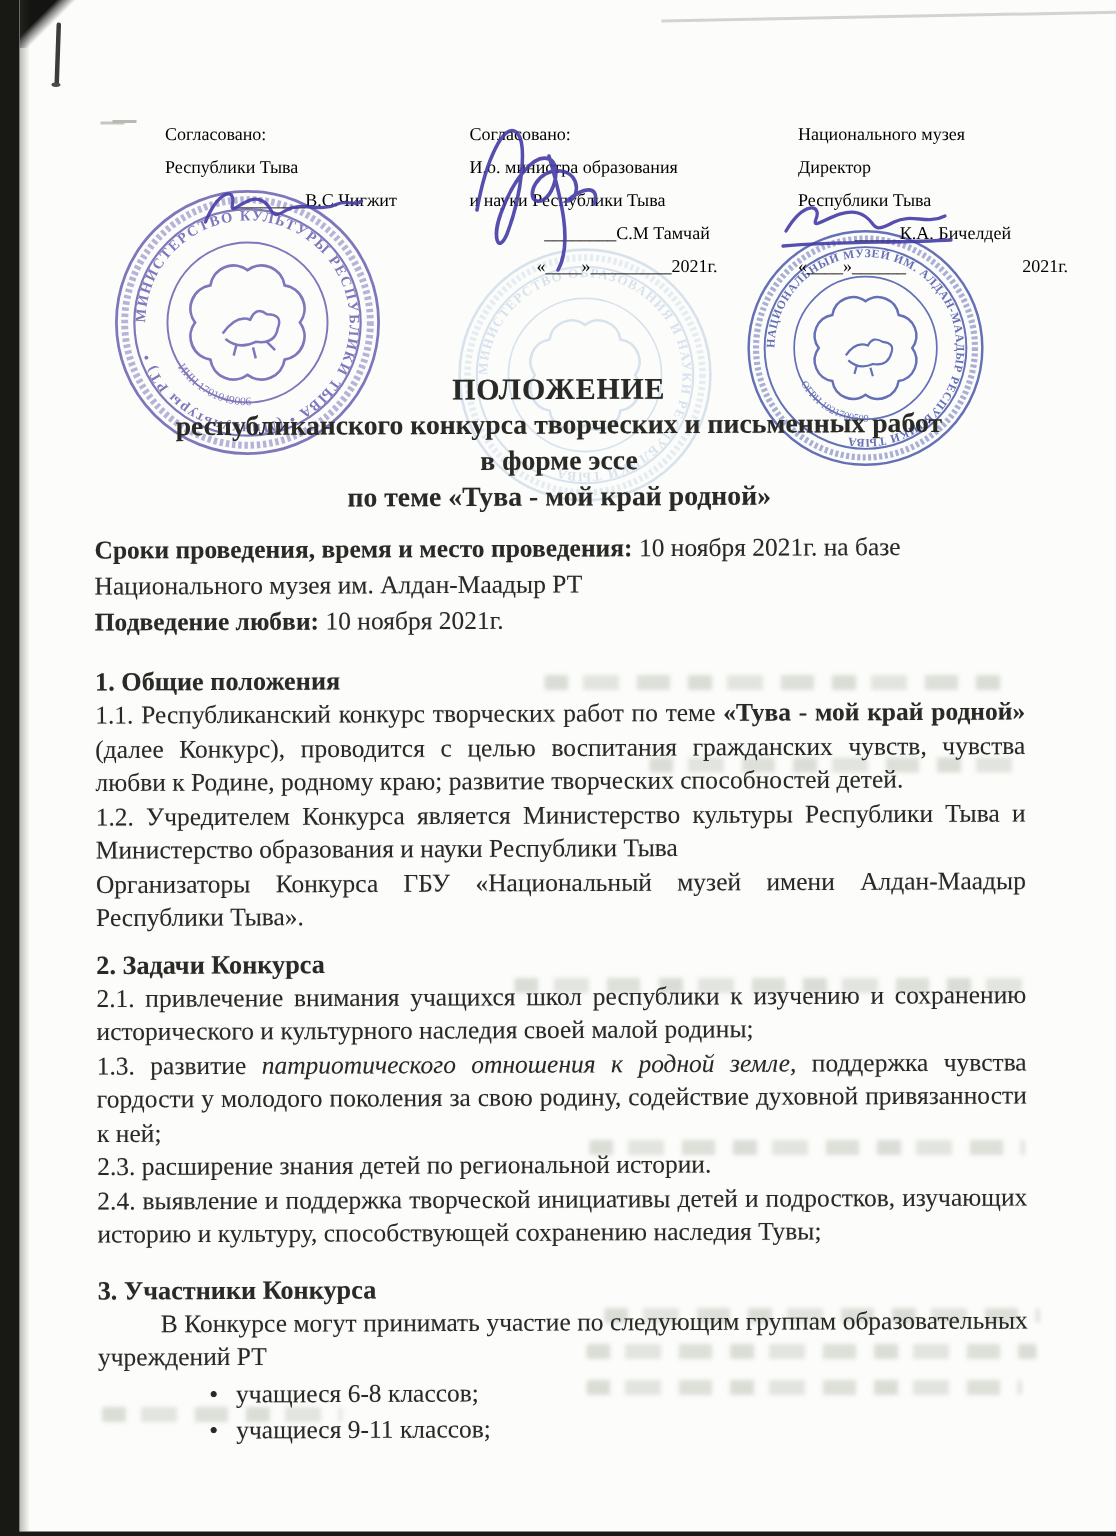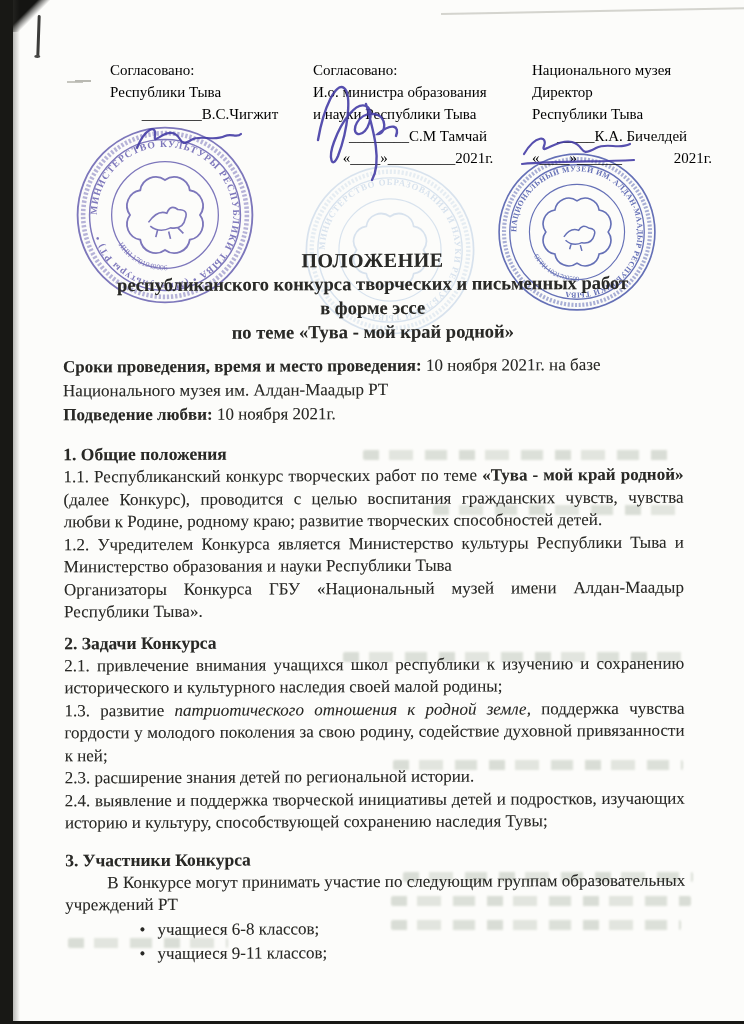--- a/index.html
+++ b/index.html
@@ -55,21 +55,21 @@
   .sig{position:absolute;z-index:3;opacity:.9;filter:blur(.2px);}
   
   .content{
     position:relative;z-index:2;
     padding:0 60px 0 51px;
     color:#292926;
     font-size:17px;line-height:22.5px;
     text-shadow:0 0 .6px rgba(45,45,42,.3);
     transform:rotate(-.25deg);
   }
-  .approval{position:absolute;top:59px;line-height:22px;font-size:15px;z-index:2;font-family:Liberation Serif, serif;}
+  .approval{position:absolute;top:78px;line-height:22px;font-size:12px;z-index:2;font-family:Liberation Serif, serif;}
   .approval .sign-line{white-space:nowrap;text-align:center;}
   .ap-1{left:97px;width:200px;}
   .ap-2{left:300px;width:210px;}
   .ap-3{left:519px;width:180px;}
   .date-flex{display:flex;justify-content:space-between;white-space:nowrap;}
   .title-block{margin-top:248px;text-align:center;font-weight:bold;line-height:24px;}
   .title-main{font-size:20px;letter-spacing:.5px;}
   .title-sub{font-size:18.5px;}
   .info-block{margin-top:10px;line-height:24px;}
   .info-block p{margin:0;}

